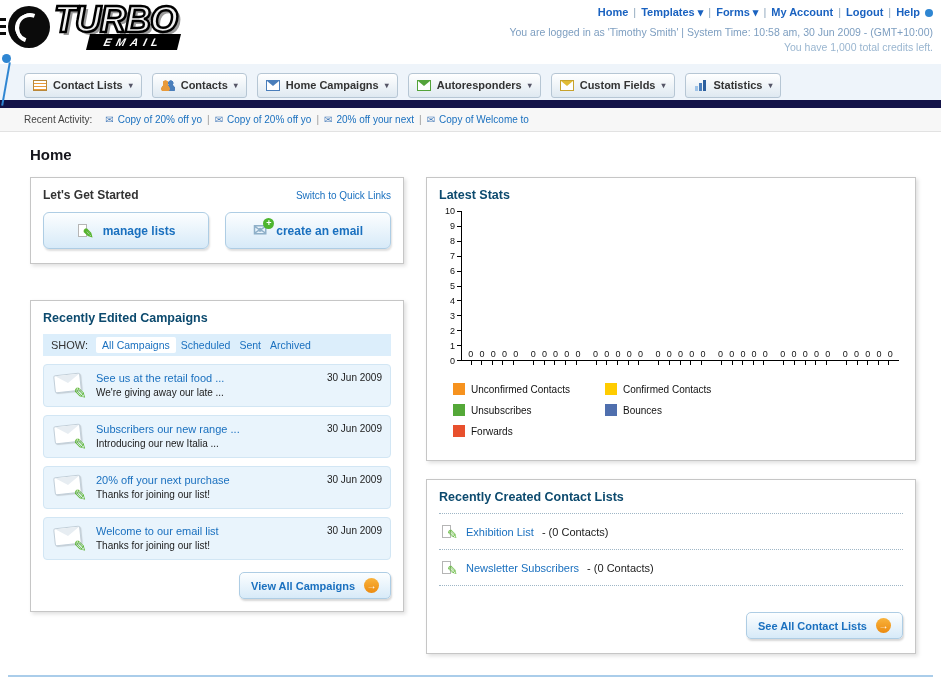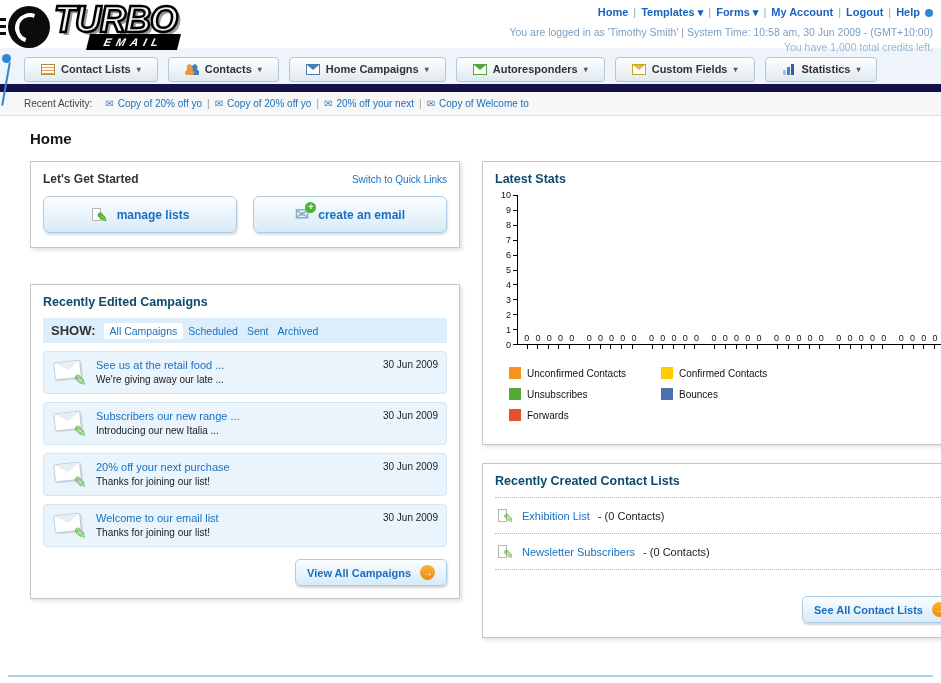--- a/index.html
+++ b/index.html
@@ -8,21 +8,21 @@
     font-family: "Liberation Sans", sans-serif;
     background: #fff;
     position: relative;
     overflow: hidden;
     font-size: 11px;
     color: #222;
   }
   a { text-decoration: none; cursor: pointer; }
 
   
-  .header { position: relative; height: 48px; background: #fff; }
+  .header { position: relative; height: 64px; background: #fff; }
   .logo { position: absolute; left: 8px; top: 3px; display: flex; align-items: flex-start; }
   .swoosh { width: 42px; height: 42px; border-radius: 50%; background: #0b0b0b; position: relative; margin-top: 3px; flex: none; }
   .swoosh::before { content: ""; position: absolute; left: 7px; top: 7px; width: 22px; height: 22px;
     border: 4px solid transparent; border-top-color: #fff; border-left-color: #fff; border-radius: 50%; transform: rotate(-25deg); }
   .swoosh::after { content: ""; position: absolute; left: -9px; top: 12px; width: 7px; height: 20px;
     background: repeating-linear-gradient(to bottom, #0b0b0b 0 3px, transparent 3px 7px); }
   .logo-textwrap { margin-left: 4px; }
   .logo-turbo { font-size: 36px; font-weight: bold; font-style: italic; letter-spacing: -1px;
     color: #f0f0f0; -webkit-text-stroke: 2.5px #000; line-height: 34px; text-shadow: 3px 3px 0 #9a9a9a; }
   .logo-email { margin-top: -3px; margin-left: 34px; background: #000; color: #fff; font-style: italic;
@@ -34,21 +34,21 @@
   .top-nav { font-size: 11px; }
   .toplink { color: #1a62c0; font-weight: bold; }
   .sep { color: #8fa8bd; margin: 0 5px; }
   .help-dot { display: inline-block; width: 8px; height: 8px; border-radius: 50%; background: #2f86d2; margin-left: 5px; vertical-align: middle; }
   .login-info  { color: #7d9ec0; font-size: 10.5px; margin-top: 7px; }
   .credits-info{ color: #9ab6d0; font-size: 10.5px; margin-top: 3px; }
 
   
   .tabs-row { background: #eef4fa; padding: 9px 0 0 24px; display: flex; gap: 10px; align-items: flex-end; }
   .tab { background: linear-gradient(#ffffff, #dfe9f1); border: 1px solid #b6c6d4; border-radius: 4px 4px 3px 3px;
-    padding: 5px 16px 6px; font-size: 11px; font-weight: bold; color: #333; display: flex; align-items: center; cursor: pointer; margin-bottom: 2px; }
+    padding: 5px 8px 6px; font-size: 11px; font-weight: bold; color: #333; display: flex; align-items: center; cursor: pointer; margin-bottom: 2px; }
   .caret { font-size: 8px; color: #556; margin-left: 6px; }
   .dark-bar { height: 8px; background: #131348; }
 
   
   .tico { display: inline-block; width: 14px; height: 11px; margin-right: 6px; position: relative; flex: none; }
   .ic-contact-lists { background: repeating-linear-gradient(#fff 0 2px, #e89a3a 2px 3px); border: 1px solid #b9883a; }
   .ic-contacts { background:
     radial-gradient(circle at 32% 28%, #e89a3a 0 2.5px, transparent 3px),
     radial-gradient(circle at 32% 80%, #e89a3a 0 4px, transparent 4.5px),
     radial-gradient(circle at 70% 28%, #4a7ebb 0 2.5px, transparent 3px),
@@ -69,21 +69,21 @@
   .activity-label { color: #444; margin-right: 8px; }
   .act-item { display: inline-flex; align-items: center; gap: 4px; margin: 0 5px; }
   .mini-env { color: #4a7ebb; font-size: 10px; }
   .act-link { color: #1a70bf; font-size: 10px; }
   .act-sep { color: #999; }
 
   
   .content { padding: 12px 24px 0 30px; }
   h1 { font-size: 15px; color: #16161d; margin: 2px 0 14px; font-weight: bold; }
   .cols { display: flex; gap: 22px; align-items: flex-start; }
-  .col-left  { width: 430px; flex: none; }
+  .col-left  { width: 374px; flex: none; }
   .col-right { width: 490px; flex: none; }
   .panel { background: #fff; border: 1px solid #c6c6c6; box-shadow: 2px 2px 4px rgba(0,0,0,.13); }
 
   
   .panel-head { display: flex; justify-content: space-between; align-items: center; padding: 10px 12px 6px; }
   .panel-title { font-weight: bold; font-size: 12px; color: #333; }
   .link { color: #1a70bf; font-size: 10px; }
   .gs-buttons { display: flex; gap: 16px; padding: 4px 12px 14px; }
   .gs-btn { flex: 1; display: flex; align-items: center; justify-content: center; gap: 9px;
     background: linear-gradient(#fcfeff, #d7eaf8); border: 1px solid #aecde4; border-radius: 6px;
@@ -95,21 +95,21 @@
   .pen { position: absolute; right: 0; bottom: -1px; color: #56b32c; font-size: 13px; line-height: 1; }
   
   .cmail { position: relative; font-size: 17px; color: #8fb0c9; line-height: 1; display: inline-block; }
   .cmail .plus { position: absolute; right: -7px; top: -4px; width: 11px; height: 11px; background: #4db52e;
     border-radius: 50%; color: #fff; font-size: 9px; line-height: 11px; text-align: center; font-weight: bold; }
 
   
   .campaigns { margin-top: 36px; padding: 10px 12px 12px; }
   .panel-title2 { font-weight: bold; font-size: 12.5px; color: #0c4a6e; margin-bottom: 9px; }
   .filter-bar { background: #dceefb; padding: 5px 8px; display: flex; align-items: center; gap: 4px; font-size: 10.5px; }
-  .show-label { color: #333; font-weight: bold; font-size: 13px; margin-right: 4px; }
+  .show-label { color: #333; font-weight: normal; font-size: 11px; margin-right: 4px; }
   .filter { color: #1a70bf; margin-right: 9px; }
   .filter.active { background: #fff; padding: 2px 6px; border-radius: 2px; margin-right: 5px; }
   .camp-row { display: flex; align-items: flex-start; background: #e9f4fc; border: 1px solid #d2e6f4;
     border-radius: 4px; margin-top: 8px; padding: 7px 8px; gap: 8px; cursor: pointer; }
   .cenv { width: 36px; height: 27px; position: relative; flex: none; }
   .env { position: absolute; left: 2px; top: 2px; width: 27px; height: 18px; background: #fff;
     border: 1px solid #c2cfd9; border-radius: 2px; transform: rotate(-6deg); box-shadow: 1px 1px 1px rgba(0,0,0,.15); }
   .env::before { content: ""; position: absolute; left: 1px; top: 0; width: 0; height: 0;
     border-left: 12px solid transparent; border-right: 12px solid transparent; border-top: 8px solid #e7edf2; }
   .pencil { position: absolute; right: 1px; bottom: -3px; color: #56b32c; font-size: 16px; line-height: 1; }

